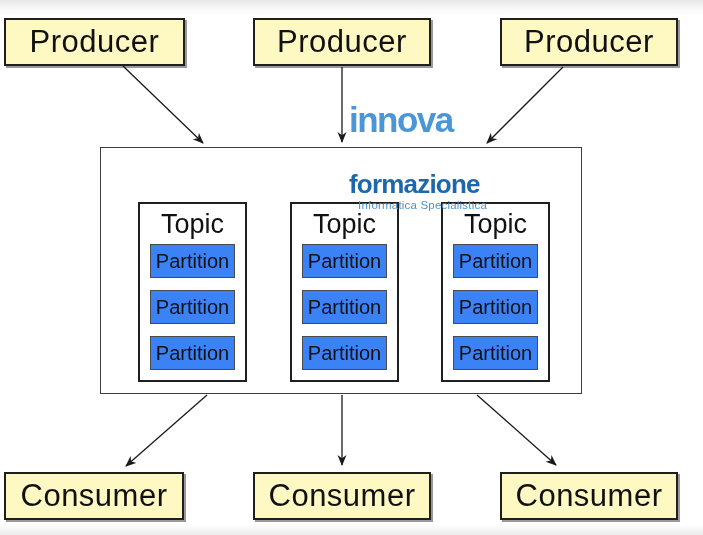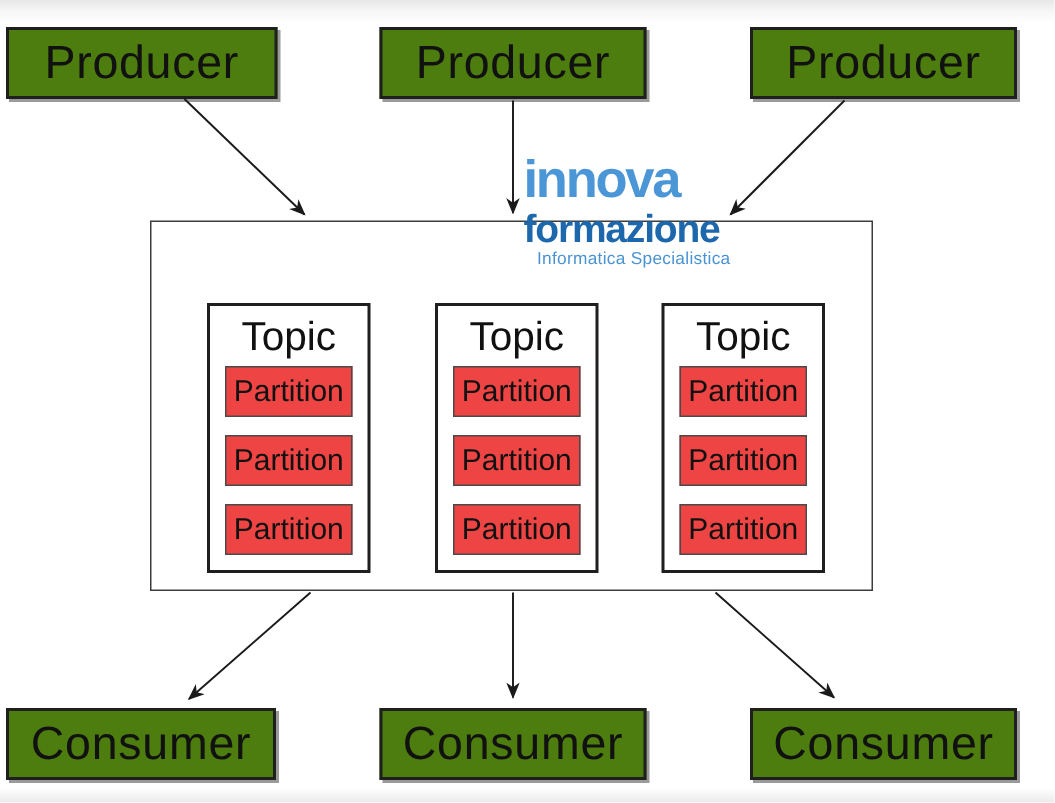--- a/index.html
+++ b/index.html
@@ -26,21 +26,21 @@
   }
   .bottom-fade {
     position: absolute;
     bottom: 0; left: 0; right: 0;
     height: 10px;
     background: linear-gradient(to bottom, rgba(255,255,255,0) 0%, #ebebeb 100%);
     z-index: 0;
   }
   .node {
     position: absolute;
-    background: #4d7c0f;
+    background: #fef9c3;
     border: 2px solid #1f1f1f;
     box-shadow: 2px 2px 0 #9a9a9a;
     display: flex;
     align-items: center;
     justify-content: center;
     box-sizing: border-box;
     z-index: 2;
   }
   .node .node-label {
     font-size: 31px;
@@ -83,21 +83,21 @@
   .topic-label {
     font-size: 27px;
     line-height: 32px;
     color: #111111;
     white-space: nowrap;
   }
   .partition {
     width: 85px; height: 34px;
     margin-top: 4px;
     border: 1.5px solid #4a4a4a;
-    background: #ef4444;
+    background: #3b82f6;
     box-sizing: border-box;
     display: flex;
     align-items: center;
     justify-content: center;
     font-size: 20px;
     color: #111111;
     white-space: nowrap;
   }
   .partition + .partition { margin-top: 12px; }
   .logo {
@@ -114,20 +114,21 @@
     font-weight: bold;
     letter-spacing: -1.5px;
     color: #4a96d6;
   }
   .logo-line2 {
     font-size: 26px;
     line-height: 24px;
     font-weight: bold;
     letter-spacing: -0.8px;
     color: #1d67ad;
+    margin-top: 32px;
   }
   .logo-tagline {
     margin-top: 3px;
     font-size: 11.5px;
     line-height: 12px;
     letter-spacing: 0.2px;
     color: #4a93d3;
     text-align: right;
     width: 138px;
   }

